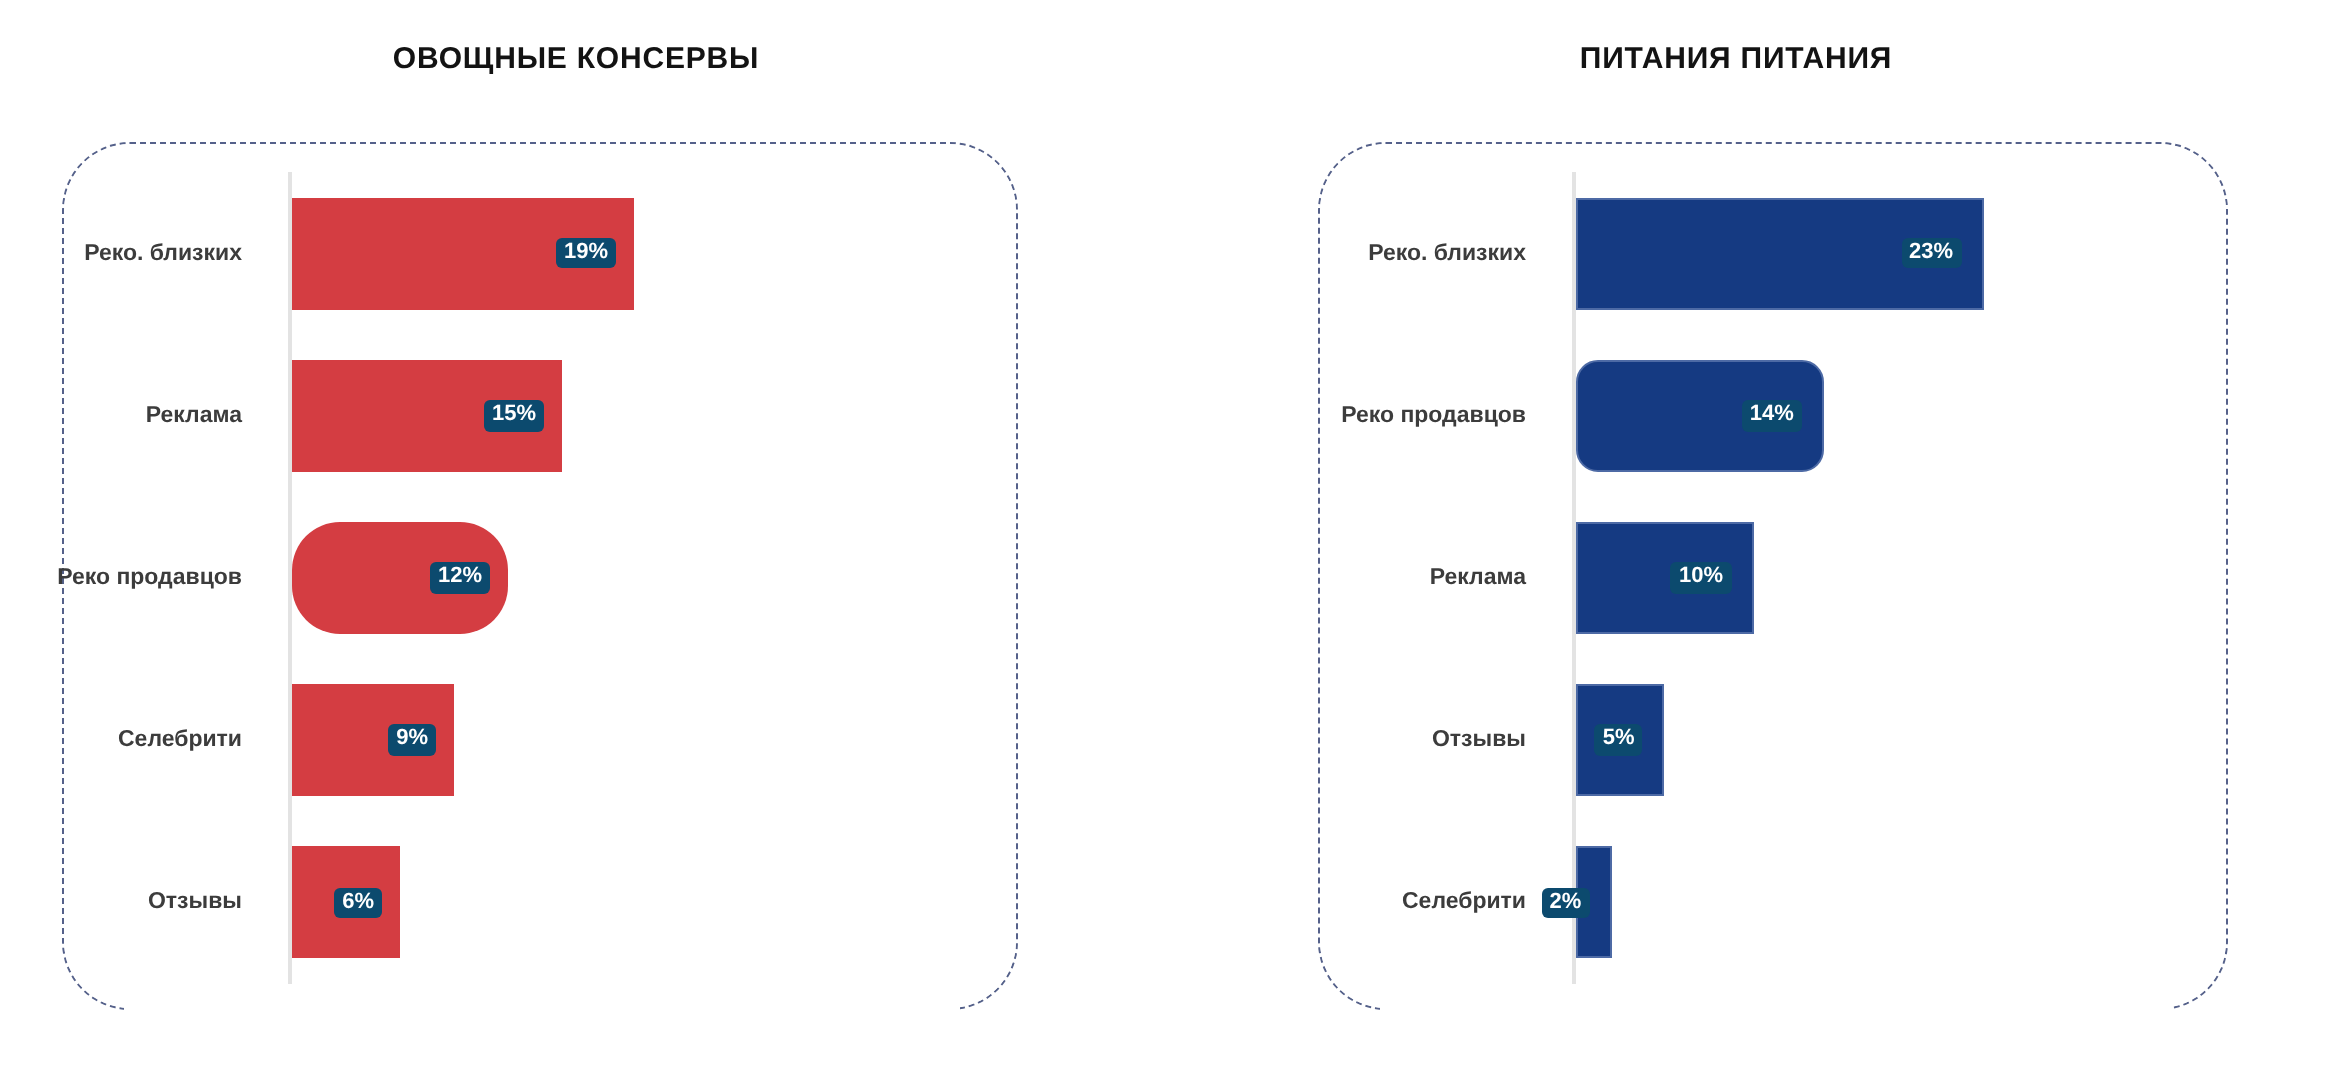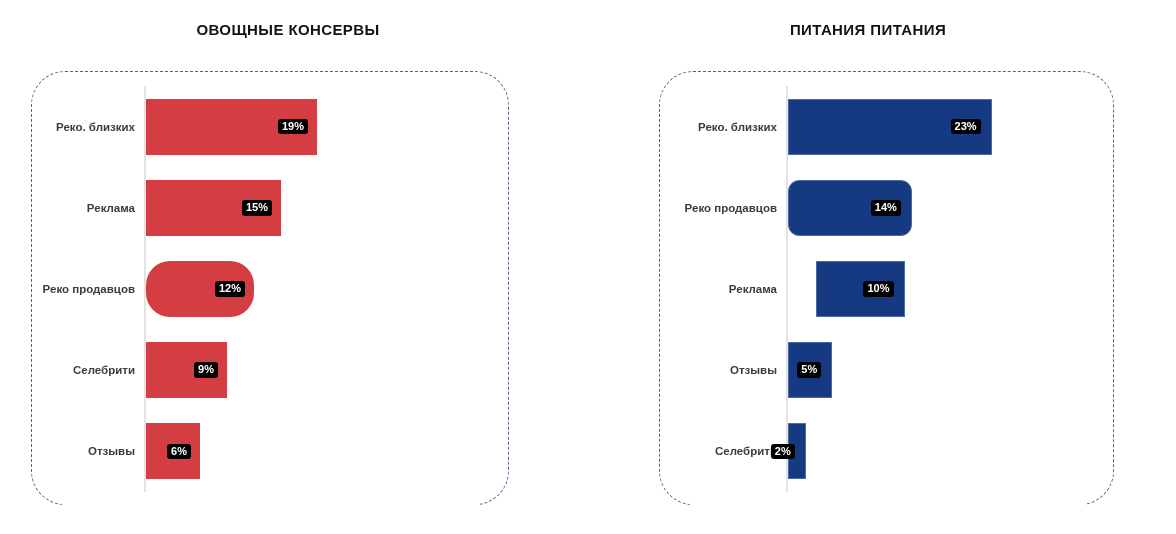--- a/index.html
+++ b/index.html
@@ -115,21 +115,21 @@
     align-items: center;
   }
 
   .cat-label {
     position: absolute;
     top: 0;
     height: 56px;
     display: flex;
     align-items: center;
     justify-content: flex-end;
-    padding-right: 9px;
+    padding-right: 23px;
     box-sizing: border-box;
     font-size: 11.5px;
     font-weight: bold;
     color: #3c3c3c;
     white-space: nowrap;
   }
   .panel-left .cat-label  { left: 0; width: 110px; }
   .panel-right .cat-label { left: 0; width: 124px; }
 
   .bar {
@@ -145,21 +145,21 @@
     left: 126px;
     background: #153a82;
     border: 1px solid #4d6aa5;
     box-sizing: border-box;
   }
 
   .value-badge {
     font-size: 11px;
     font-weight: bold;
     color: #ffffff;
-    background: #000000;
+    background: #0c4a6e;
     border-radius: 3px;
     padding: 1px 4px 2px 4px;
     margin-right: 9px;
     line-height: 1.15;
     white-space: nowrap;
   }
   .panel-right .value-badge { margin-right: 10px; }
 </style>
 </head>
 <body>
@@ -221,21 +221,21 @@
             </div>
           </div>
           <div class="row">
             <div class="cat-label">Реко продавцов</div>
             <div class="bar" style="width: 123.9px; border-radius: 11px;">
               <span class="value-badge">14%</span>
             </div>
           </div>
           <div class="row">
             <div class="cat-label">Реклама</div>
-            <div class="bar" style="width: 88.5px; margin-left: 28px;">
+            <div class="bar" style="width: 88.5px;">
               <span class="value-badge">10%</span>
             </div>
           </div>
           <div class="row">
             <div class="cat-label">Отзывы</div>
             <div class="bar" style="width: 44.25px;">
               <span class="value-badge">5%</span>
             </div>
           </div>
           <div class="row">

